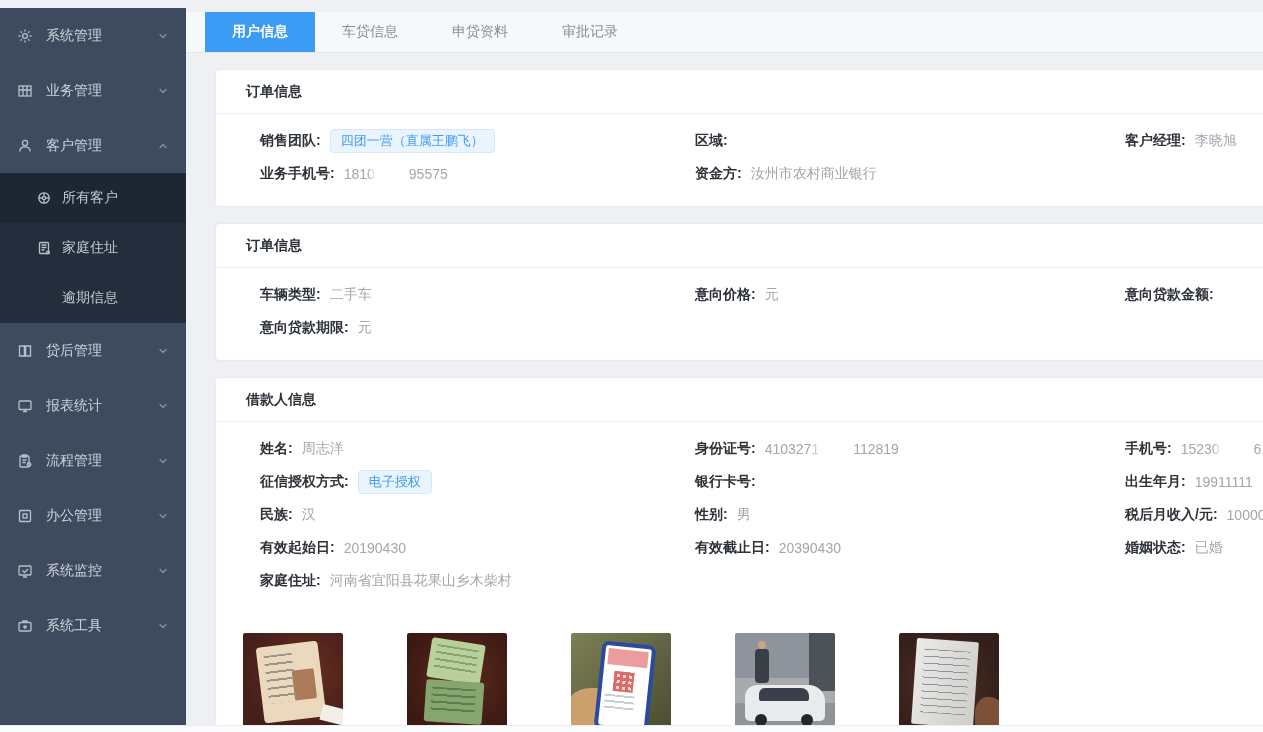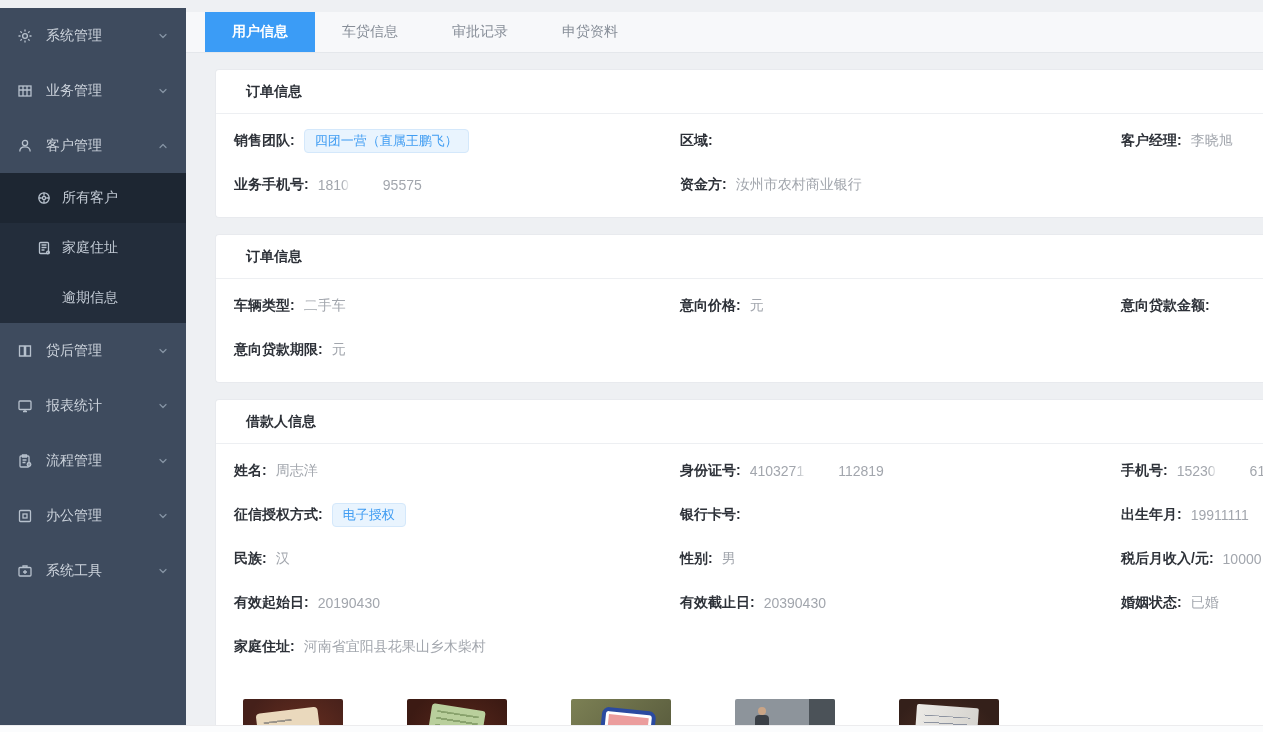--- a/index.html
+++ b/index.html
@@ -46,23 +46,22 @@
   .cards{padding-left:29px;}
   .card{
     margin-top:16px;background:#ffffff;border:1px solid #e8eaee;
     border-right:none;border-radius:4px 0 0 4px;
   }
   .card-header{
     padding:13px 30px 12px;font-size:14px;font-weight:bold;color:#2d3138;
     border-bottom:1px solid #edeff2;
   }
   .card-body{
-    padding:10px 18px 16px;display:grid;
+    padding:10px 44px 16px;display:grid;
     grid-template-columns:435px 430px 1fr;
-    gap:11px;
   }
   .field{display:flex;align-items:center;height:33px;font-size:14px;white-space:nowrap;overflow:visible;}
   .flabel{font-weight:bold;color:#2d3138;margin-right:9px;}
   .fvalue{color:#a2a6ad;}
   .tag{
     background:#e9f4fe;border:1px solid #d4e8fb;color:#3f9cf2;
     border-radius:4px;padding:2px 10px;font-size:13px;
   }
   .mask{
     display:inline-block;width:32px;height:15px;background:#ffffff;
@@ -250,40 +249,54 @@
         <span class="sb-label">办公管理</span>
         <span class="sb-chevron">
           <svg viewBox="0 0 16 16" xmlns="http://www.w3.org/2000/svg">
             <polyline points="4,6 8,10 12,6" stroke-linecap="round" stroke-linejoin="round"></polyline>
           </svg>
         </span>
       </div>
       <div class="sb-item">
         <span class="sb-icon">
           <svg viewBox="0 0 16 16" xmlns="http://www.w3.org/2000/svg">
+            <rect x="2" y="3" width="12" height="9" rx="1"></rect>
+            <path d="M5.5 7.5l2 2 3.5-3.5M6 14h4"></path>
+          </svg>
+        </span>
+        <span class="sb-label">系统监控</span>
+        <span class="sb-chevron">
+          <svg viewBox="0 0 16 16" xmlns="http://www.w3.org/2000/svg">
+            <polyline points="4,6 8,10 12,6" stroke-linecap="round" stroke-linejoin="round"></polyline>
+          </svg>
+        </span>
+      </div>
+      <div class="sb-item">
+        <span class="sb-icon">
+          <svg viewBox="0 0 16 16" xmlns="http://www.w3.org/2000/svg">
             <rect x="2" y="4.5" width="12" height="8.5" rx="1"></rect>
             <path d="M6 4.5V3h4v1.5M8 7v4M6 9h4"></path>
           </svg>
         </span>
         <span class="sb-label">系统工具</span>
         <span class="sb-chevron">
           <svg viewBox="0 0 16 16" xmlns="http://www.w3.org/2000/svg">
             <polyline points="4,6 8,10 12,6" stroke-linecap="round" stroke-linejoin="round"></polyline>
           </svg>
         </span>
       </div>
     </div>
 </div>
 
 <div class="main">
   <div class="tabs-bar">
       <div class="tab active">用户信息</div>
       <div class="tab">车贷信息</div>
+      <div class="tab">申贷资料</div>
       <div class="tab">审批记录</div>
-      <div class="tab">申贷资料</div>
     </div>
   <div class="cards">
       <div class="card">
         <div class="card-header">订单信息</div>
         <div class="card-body">
           <div class="field">
             <span class="flabel">销售团队:</span>
             <span class="tag">四团一营（直属王鹏飞）</span>
           </div>
           <div class="field">

